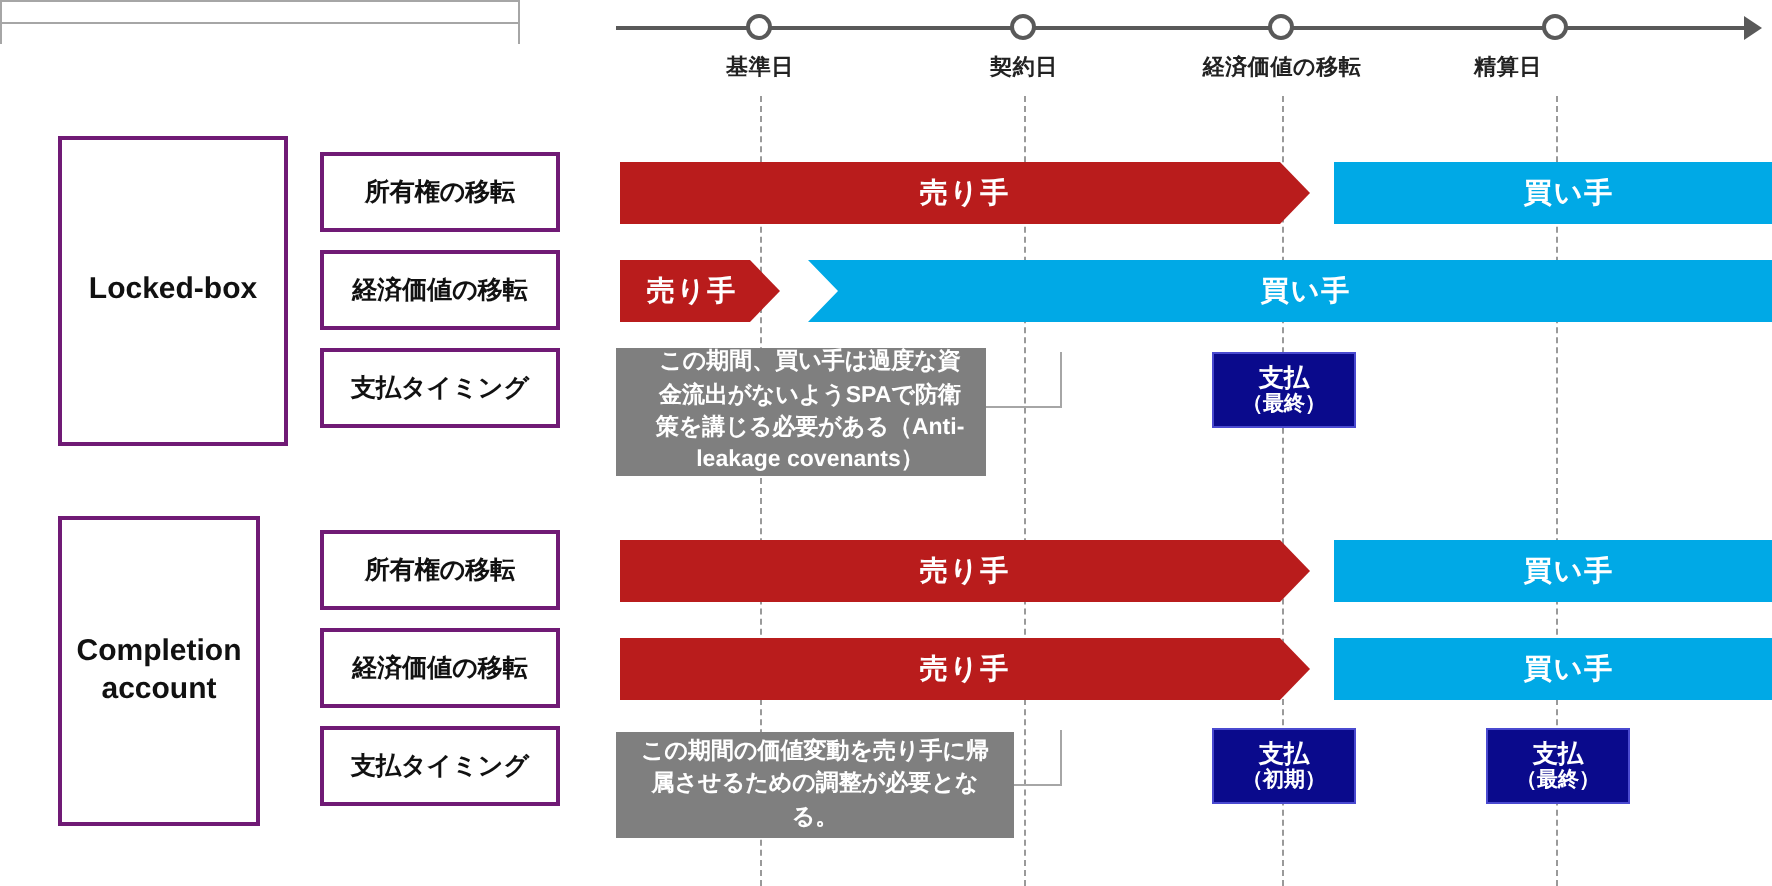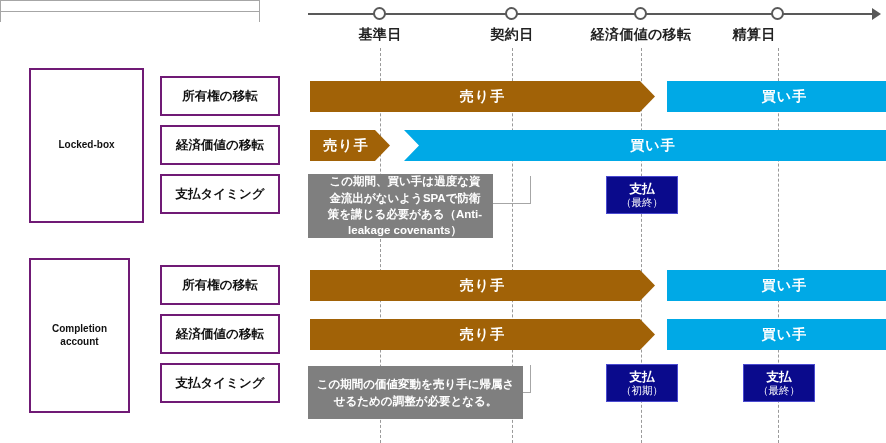--- a/index.html
+++ b/index.html
@@ -11,45 +11,45 @@
   #stage{position:absolute;left:0;top:0;width:886px;height:443px;}
 
   
   .tl-axis{position:absolute;left:308px;top:13px;width:570px;height:2px;background:#595959;}
   .tl-arrowhead{
     position:absolute;left:872px;top:8px;width:0;height:0;
     border-left:9px solid #595959;border-top:6px solid transparent;border-bottom:6px solid transparent;
   }
   .tl-node{position:absolute;top:7px;width:13px;height:13px;border-radius:50%;
            background:#ffffff;border:2px solid #595959;box-sizing:border-box;}
-  .tl-label{position:absolute;top:26px;font-size:14px;font-weight:bold;color:#222;
+  .tl-label{position:absolute;top:26px;font-size:11px;font-weight:bold;color:#222;
             white-space:nowrap;transform:translateX(-50%);letter-spacing:.3px;}
   .tl-dash{position:absolute;top:48px;width:0;border-left:1px dashed #9a9a9a;}
 
   
   .lbox{position:absolute;border:2px solid #701a75;background:#fff;box-sizing:border-box;
         display:flex;align-items:center;justify-content:center;text-align:center;}
-  .lbox-main{font-size:10px;font-weight:bold;line-height:1.25;color:#111;}
+  .lbox-main{font-size:15px;font-weight:bold;line-height:1.25;color:#111;}
   .lbox-row{font-size:12.5px;font-weight:bold;color:#111;}
 
   
   .bar{position:absolute;height:31px;display:flex;align-items:center;justify-content:center;
        color:#fff;font-size:14px;font-weight:bold;letter-spacing:1px;box-sizing:border-box;}
   .bar span{position:relative;z-index:2;text-shadow:none;}
-  .navy{background:#a16207;font-family:Liberation Mono, monospace;}
+  .navy{background:#b91c1c;font-family:Liberation Mono, monospace;}
   .cyan{background:#00a9e6;margin-left:26px;}
   .chev-r{clip-path:polygon(0 0, calc(100% - 15px) 0, 100% 50%, calc(100% - 15px) 100%, 0 100%);}
   .chev-both{clip-path:polygon(0 0, calc(100% - 15px) 0, 100% 50%, calc(100% - 15px) 100%, 0 100%, 15px 50%);}
 
   
   .pay{position:absolute;background:#0a0a8c;border:1px solid #4a4ad0;box-sizing:border-box;
        display:flex;flex-direction:column;align-items:center;justify-content:center;
        color:#fff;line-height:1.15;}
   .pay .p1{font-size:12.5px;font-weight:bold;}
-  .pay .p2{font-size:10.5px;font-weight:normal;}
+  .pay .p2{font-size:10.5px;font-weight:bold;}
 
   
   .callout{position:absolute;background:#7f7f7f;color:#fff;box-sizing:border-box;
            display:flex;align-items:center;justify-content:center;text-align:center;
            font-size:11.5px;font-weight:bold;line-height:1.42;padding:5px 7px;}
   .brk-top{border-bottom:none;border-left:1px solid #a6a6a6;border-right:1px solid #a6a6a6;
            border-top:1px solid #a6a6a6;background:transparent;}
   .conn{position:absolute;background:#a6a6a6;}
 </style>
 </head>
@@ -131,21 +131,21 @@
     <span>売り手</span>
   </div>
   <div class="bar cyan chev-r" style="left:641px;top:319px;width:235px;">
     <span>買い手</span>
   </div>
 
   <div class="brk-top" style="left:385px;top:355px;width:258px;height:10px;"></div>
   <div class="conn" style="left:530px;top:365px;width:1px;height:27px;"></div>
   <div class="conn" style="left:492px;top:392px;width:39px;height:1px;"></div>
 
-  <div class="callout" style="left:308px;top:366px;width:215px;height:53px;">この期間の価値変動を売り手に帰属させるための調整が必要となる。</div>
+  <div class="callout" style="left:308px;top:366px;width:199px;height:53px;">この期間の価値変動を売り手に帰属させるための調整が必要となる。</div>
 
   <div class="pay" style="left:606px;top:364px;width:72px;height:38px;">
     <div class="p1">支払</div>
     <div class="p2">（初期）</div>
   </div>
   <div class="pay" style="left:743px;top:364px;width:72px;height:38px;">
     <div class="p1">支払</div>
     <div class="p2">（最終）</div>
   </div>
 

